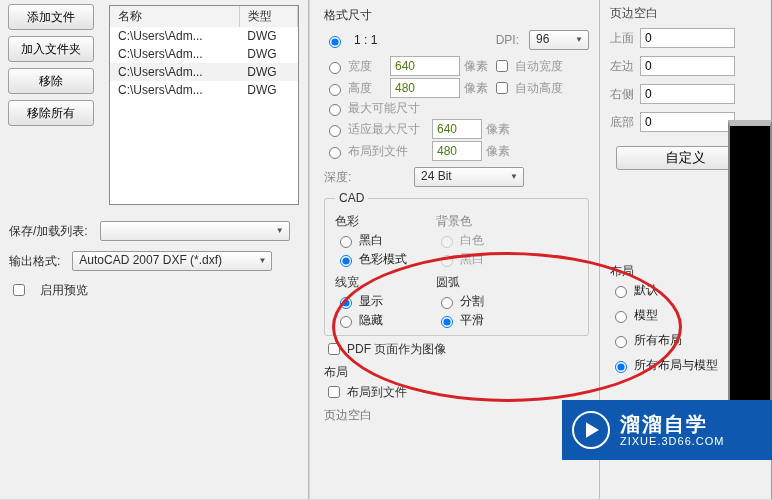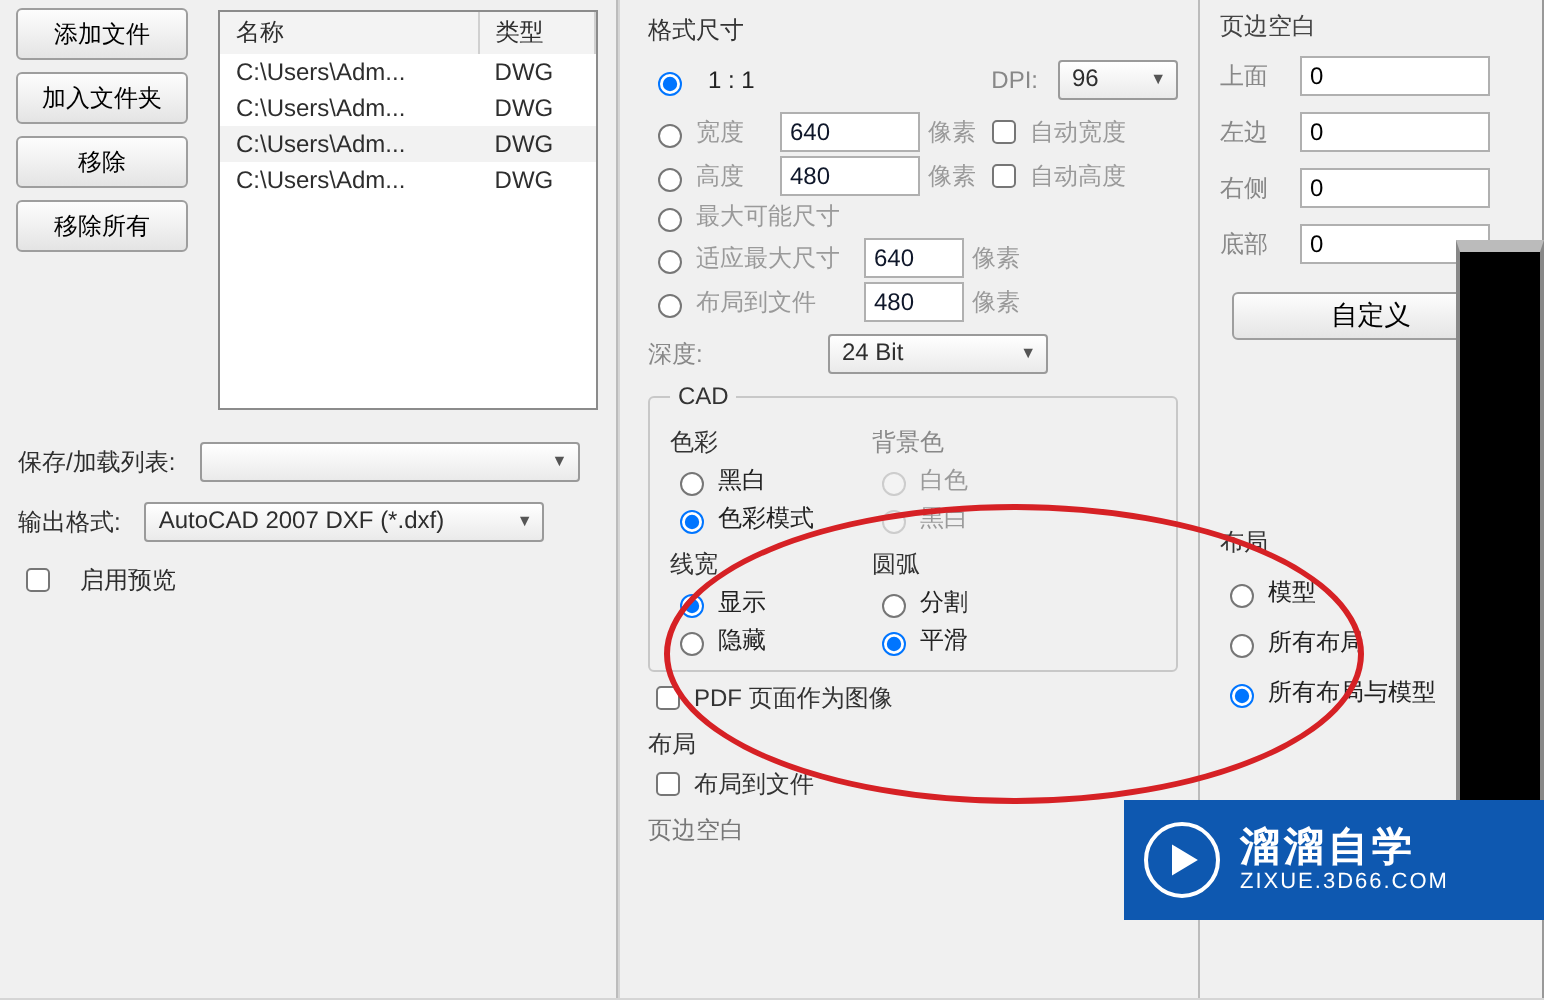--- a/index.html
+++ b/index.html
@@ -9,30 +9,30 @@
   .file-buttons { position:absolute; left:9px; top:5px; display:flex; flex-direction:column; gap:6px; }
   .file-list { position:absolute; left:110px; top:6px; width:190px; height:200px; background:#fff; border:1px solid #8b8b8b; }
   .file-list th { text-align:left; font-weight:normal; padding:2px 8px; border-right:1px solid #d0d0d0; background:#f3f3f3;}
   .file-list td { padding:2px 8px; }
   .file-list tr.selected td { background:#f2f2f2; }
   .lbl-row { position:absolute; left:0px; width:310px; display:flex; align-items:center; gap:12px; padding:0 10px;}
   .combo { height:20px; border:1px solid #9a9a9a; background:linear-gradient(#fff,#eaeaea); font-size:12px; padding:1px 20px 1px 6px; border-radius:2px; position:relative;}
   .combo::after{content:"▼"; font-size:8px; position:absolute; right:5px; top:4px; color:#555;}
   .combo.small{width:60px;}
   input.num { width:70px; height:20px; border:1px solid #b0b0b0; background:#fff; padding:0 4px; font-size:12px;}
-  input.num.dis { color:#0f172a; background:#fff;}
+  input.num.dis { color:#4d7c0f; background:#fff;}
   .mid { position:absolute; left:310px; top:-1px; width:290px; height:500px; background:#f0f0f0; border-right:1px solid #bcbcbc; padding:6px 10px 6px 14px;}
   .radio-row, .chk-row { display:flex; align-items:center; gap:4px; margin:2px 0; color:#666;}
   .radio-row.disabled, .chk-row.disabled { color:#9a9a9a; }
   .radio-row.enabled { color:#222; }
   fieldset.cad { border:1px solid #c8c8c8; border-radius:3px; margin:4px 0; padding:6px 10px 4px 10px;}
   fieldset.cad legend { padding:0 4px; color:#333;}
   .cad-grid { display:grid; grid-template-columns: 95px 80px; gap:2px 6px;}
   .right { position:absolute; left:600px; top:-1px; width:172px; height:500px; background:#f0f0f0; border-right:1px solid #999;}
-  .right .row { display:flex; align-items:center; gap:10px; padding:4px 10px; }
+  .right .row { display:flex; align-items:center; padding:4px 10px; }
   .right .row .lab{ width:30px; color:#888; text-align:left;}
   .right .row input{ width:95px;}
   .big-btn { width:140px; height:24px; margin:10px auto; display:block; background:linear-gradient(#fdfdfd,#e5e5e5); border:1px solid #9e9e9e; border-radius:3px;}
   .ellipse { position:absolute; border:3px solid #d62125; border-radius:50%; pointer-events:none; }
   .logo { position:absolute; right:0; bottom:40px; width:210px; height:60px; background:#0e58b0; color:#fff; display:flex; align-items:center; padding-left:10px; gap:10px;}
   .logo-circ{ width:38px;height:38px;border:2px solid #fff;border-radius:50%; display:flex;align-items:center;justify-content:center;}
   .logo-circ svg{stroke:#fff;fill:none;stroke-width:2;}
   .logo-txt{display:flex;flex-direction:column;line-height:1.1;}
   .logo-main{font-size:20px; font-weight:bold; letter-spacing:2px;}
   .logo-sub{font-size:11px; letter-spacing:1px;}
@@ -217,20 +217,24 @@
       <input class="num" value="0" style="">
     </div>
   <div class="row">
       <span class="lab">底部</span>
       <input class="num" value="0" style="">
     </div>
   <button class="big-btn">自定义</button>
 
   <div style="position:absolute; left:10px; top:262px;">
     <div class="sub-head">布局</div>
+    <div class="radio-row enabled">
+        <input type="radio" class="rd" style="">
+        <span>默认</span>
+      </div>
     <div class="radio-row enabled" style="margin-top:8px;">
         <input type="radio" class="rd" style="">
         <span>模型</span>
       </div>
     <div class="radio-row enabled" style="margin-top:8px;">
         <input type="radio" class="rd" style="">
         <span>所有布局</span>
       </div>
     <div class="radio-row enabled" style="margin-top:8px;">
         <input type="radio" class="rd" checked="" style="">

